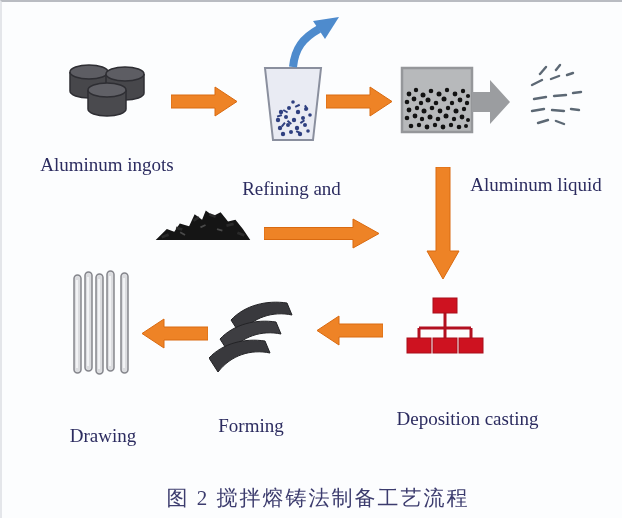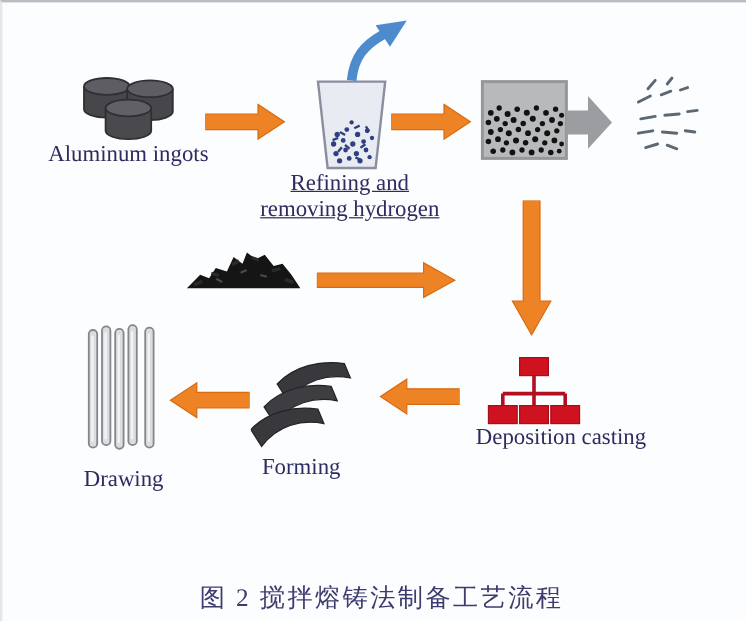--- a/index.html
+++ b/index.html
@@ -8,20 +8,21 @@
     background:#fcfdfe;
     border-top:2px solid #b9bcc2;
     border-left:2px solid #e4e6ea;
     box-sizing:border-box;
     font-family:"Liberation Serif","DejaVu Serif",serif;
   }
   .abs{position:absolute;}
   .label{
     color:#2c2c60;font-size:19px;line-height:1.16;text-align:center;
     font-family:"Liberation Serif","DejaVu Serif",serif;
+    margin-top:36px;
   }
   .caption{
     color:#3c3c6e;font-size:21px;text-align:center;letter-spacing:2px;
     font-family:"Liberation Serif","DejaVu Serif",serif;
   }
   svg{display:block;}
 </style>
 </head>
 <body>
 
@@ -84,23 +85,22 @@
     </svg>
   </div>
 
   <div class="abs" style="left:283px;top:12px;">
     <svg width="58" height="54" viewBox="0 0 58 54">
       <path d="M8,53 C10,34 18,24 34,15" fill="none" stroke="#4e8bcd" stroke-width="8"></path>
       <polygon points="54,3 28,7 40,25" fill="#4e8bcd"></polygon>
     </svg>
   </div>
 
-  <div class="abs label" style="left:182px;top:140px;width:215px;text-decoration:underline;">
+  <div class="abs label" style="left:182px;top:140px;width:215px;">
     <div>Refining and</div>
-    <div>removing hydrogen</div>
   </div>
 
   <div class="abs" style="left:324px;top:84px;">
     <svg width="67" height="31" viewBox="0 0 67 31">
       <polygon points="0,9 44,9 44,1 66,15.5 44,30 44,22 0,22" fill="#ee8326" stroke="#d96a10" stroke-width="1"></polygon>
     </svg>
   </div>
 
   <div class="abs" style="left:398px;top:64px;">
     <svg width="112" height="74" viewBox="0 0 112 74">
@@ -168,20 +168,21 @@
         <line x1="14" y1="49" x2="26" y2="47"></line>
           <line x1="34" y1="48" x2="46" y2="49"></line>
           <line x1="53" y1="47" x2="61" y2="48"></line>
         <line x1="20" y1="61" x2="30" y2="58"></line>
           <line x1="38" y1="59" x2="46" y2="62"></line>
       </g>
     </svg>
   </div>
 
   <div class="abs label" style="left:448px;top:136px;width:172px;">
+    <div>Aluminum liquid</div>
   </div>
 
   <div class="abs" style="left:424px;top:165px;">
     <svg width="34" height="113" viewBox="0 0 34 113">
       <polygon points="10,0 24,0 24,84 33,84 17,112 1,84 10,84" fill="#ee8326" stroke="#d96a10" stroke-width="1"></polygon>
     </svg>
   </div>
 
   <div class="abs" style="left:150px;top:199px;">
     <svg width="102" height="43" viewBox="0 0 110 46">
@@ -220,21 +221,21 @@
       </g>
       <g fill="#ce1220" stroke="#a80e1a" stroke-width="1">
         <rect x="27" y="2" width="24" height="15"></rect>
         <rect x="1" y="42" width="24" height="15"></rect>
         <rect x="27" y="42" width="24" height="15"></rect>
         <rect x="53" y="42" width="24" height="15"></rect>
       </g>
     </svg>
   </div>
 
-  <div class="abs label" style="left:368px;top:352px;width:195px;">
+  <div class="abs label" style="left:368px;top:370px;width:195px;">
     <div>Deposition casting</div>
   </div>
 
   <div class="abs" style="left:314px;top:313px;">
     <svg width="67" height="31" viewBox="0 0 67 31">
       <polygon points="67,9 23,9 23,1 1,15.5 23,30 23,22 67,22" fill="#ee8326" stroke="#d96a10" stroke-width="1"></polygon>
     </svg>
   </div>
 
   <div class="abs" style="left:207px;top:294px;">

